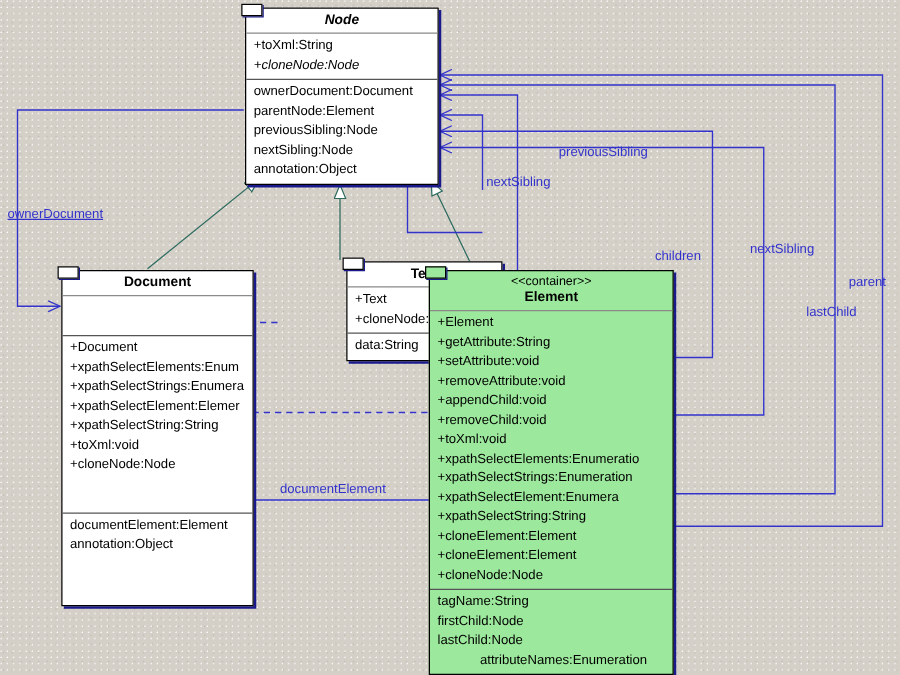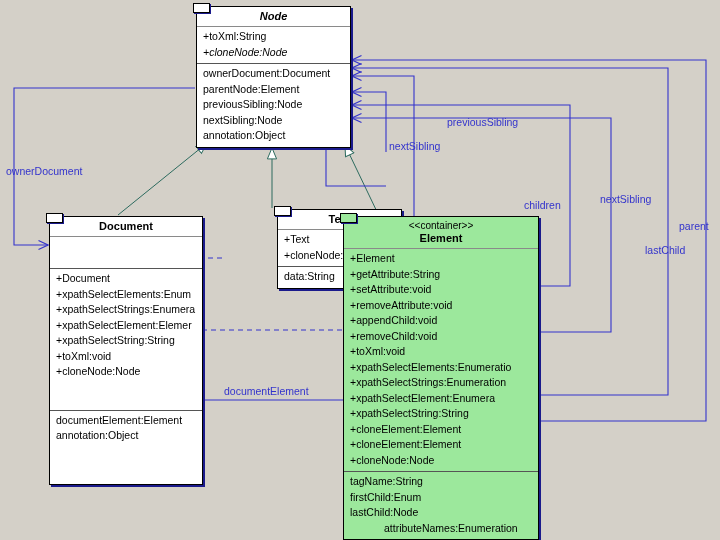--- a/index.html
+++ b/index.html
@@ -207,30 +207,30 @@
       <div class="row">+xpathSelectStrings:Enumeration</div>
       <div class="row">+xpathSelectElement:Enumera</div>
       <div class="row">+xpathSelectString:String</div>
       <div class="row">+cloneElement:Element</div>
       <div class="row">+cloneElement:Element</div>
       <div class="row">+cloneNode:Node</div>
     </div>
     <div class="sepdark"></div>
     <div class="compartment">
       <div class="row">tagName:String</div>
-      <div class="row">firstChild:Enum</div>
+      <div class="row">firstChild:Node</div>
       <div class="row">lastChild:Node</div>
       <div class="row" style="padding-left:8px;margin-left:32px;">attributeNames:Enumeration</div>
     </div>
   </div>
 
 </div>
 
 <div class="layer">
-  <div class="lbl" style="left:6px;top:165px;">ownerDocument</div>
+  <div class="lbl" style="left:6px;top:165px;text-decoration:underline;">ownerDocument</div>
   <div class="lbl" style="left:418px;top:116px;margin-left:29px;">previousSibling</div>
   <div class="lbl" style="left:389px;top:140px;">nextSibling</div>
   <div class="lbl" style="left:524px;top:199px;">children</div>
   <div class="lbl" style="left:600px;top:193px;">nextSibling</div>
   <div class="lbl" style="left:645px;top:244px;">lastChild</div>
   <div class="lbl" style="left:679px;top:220px;">parent</div>
   <div class="lbl" style="left:224px;top:385px;">documentElement</div>
 </div>
 
 </body></html>

